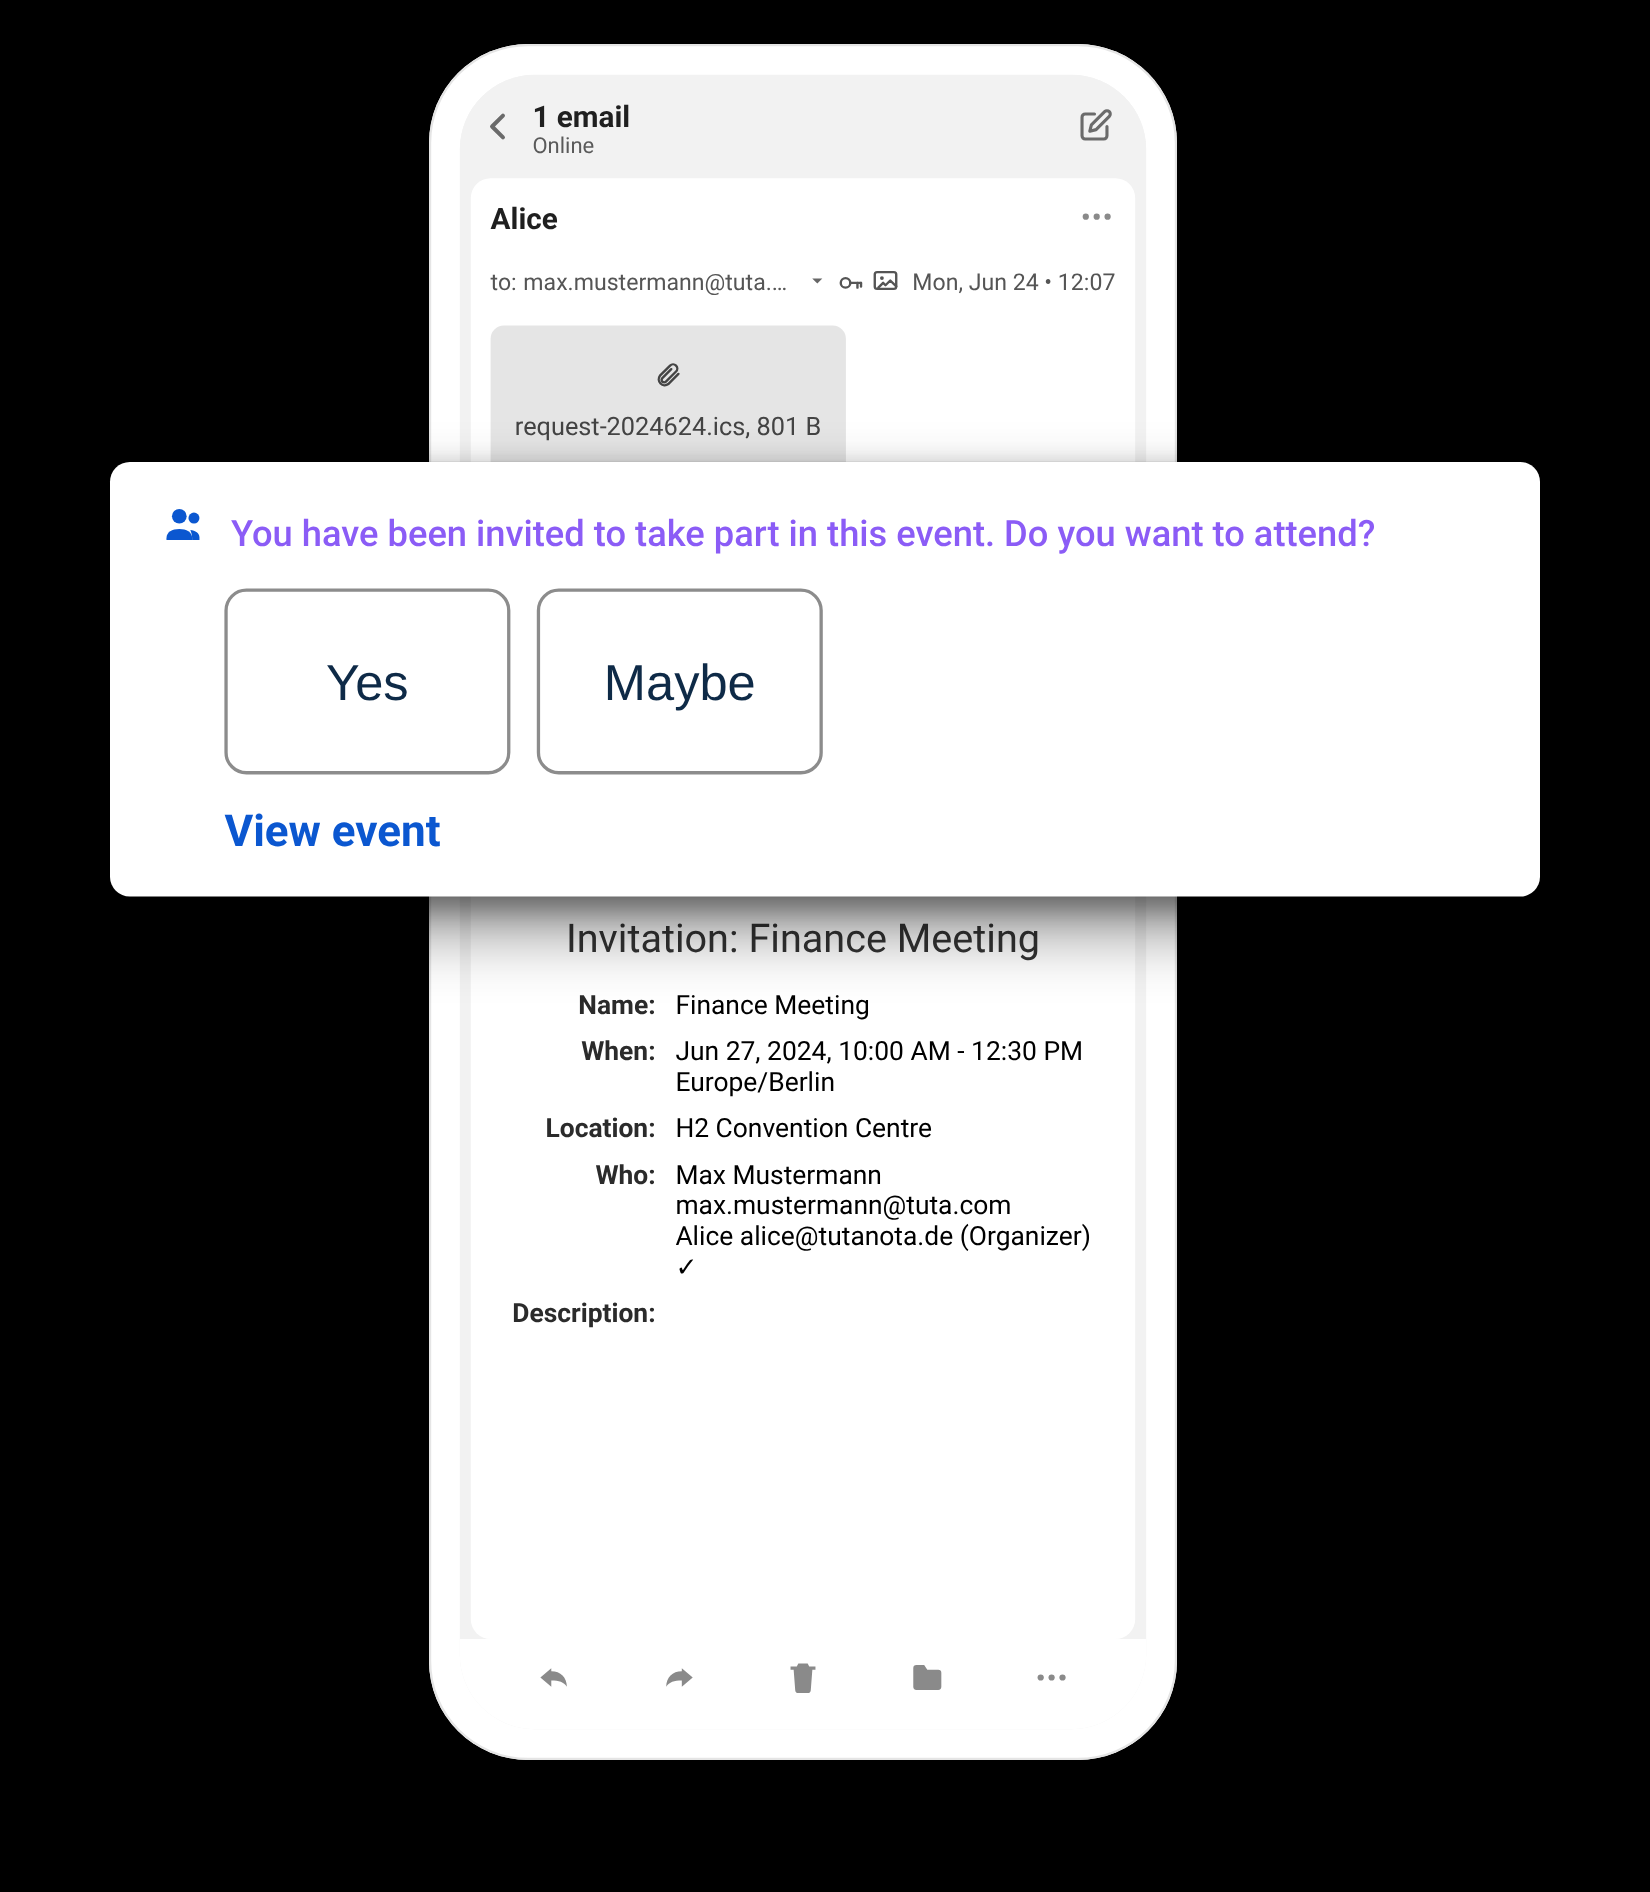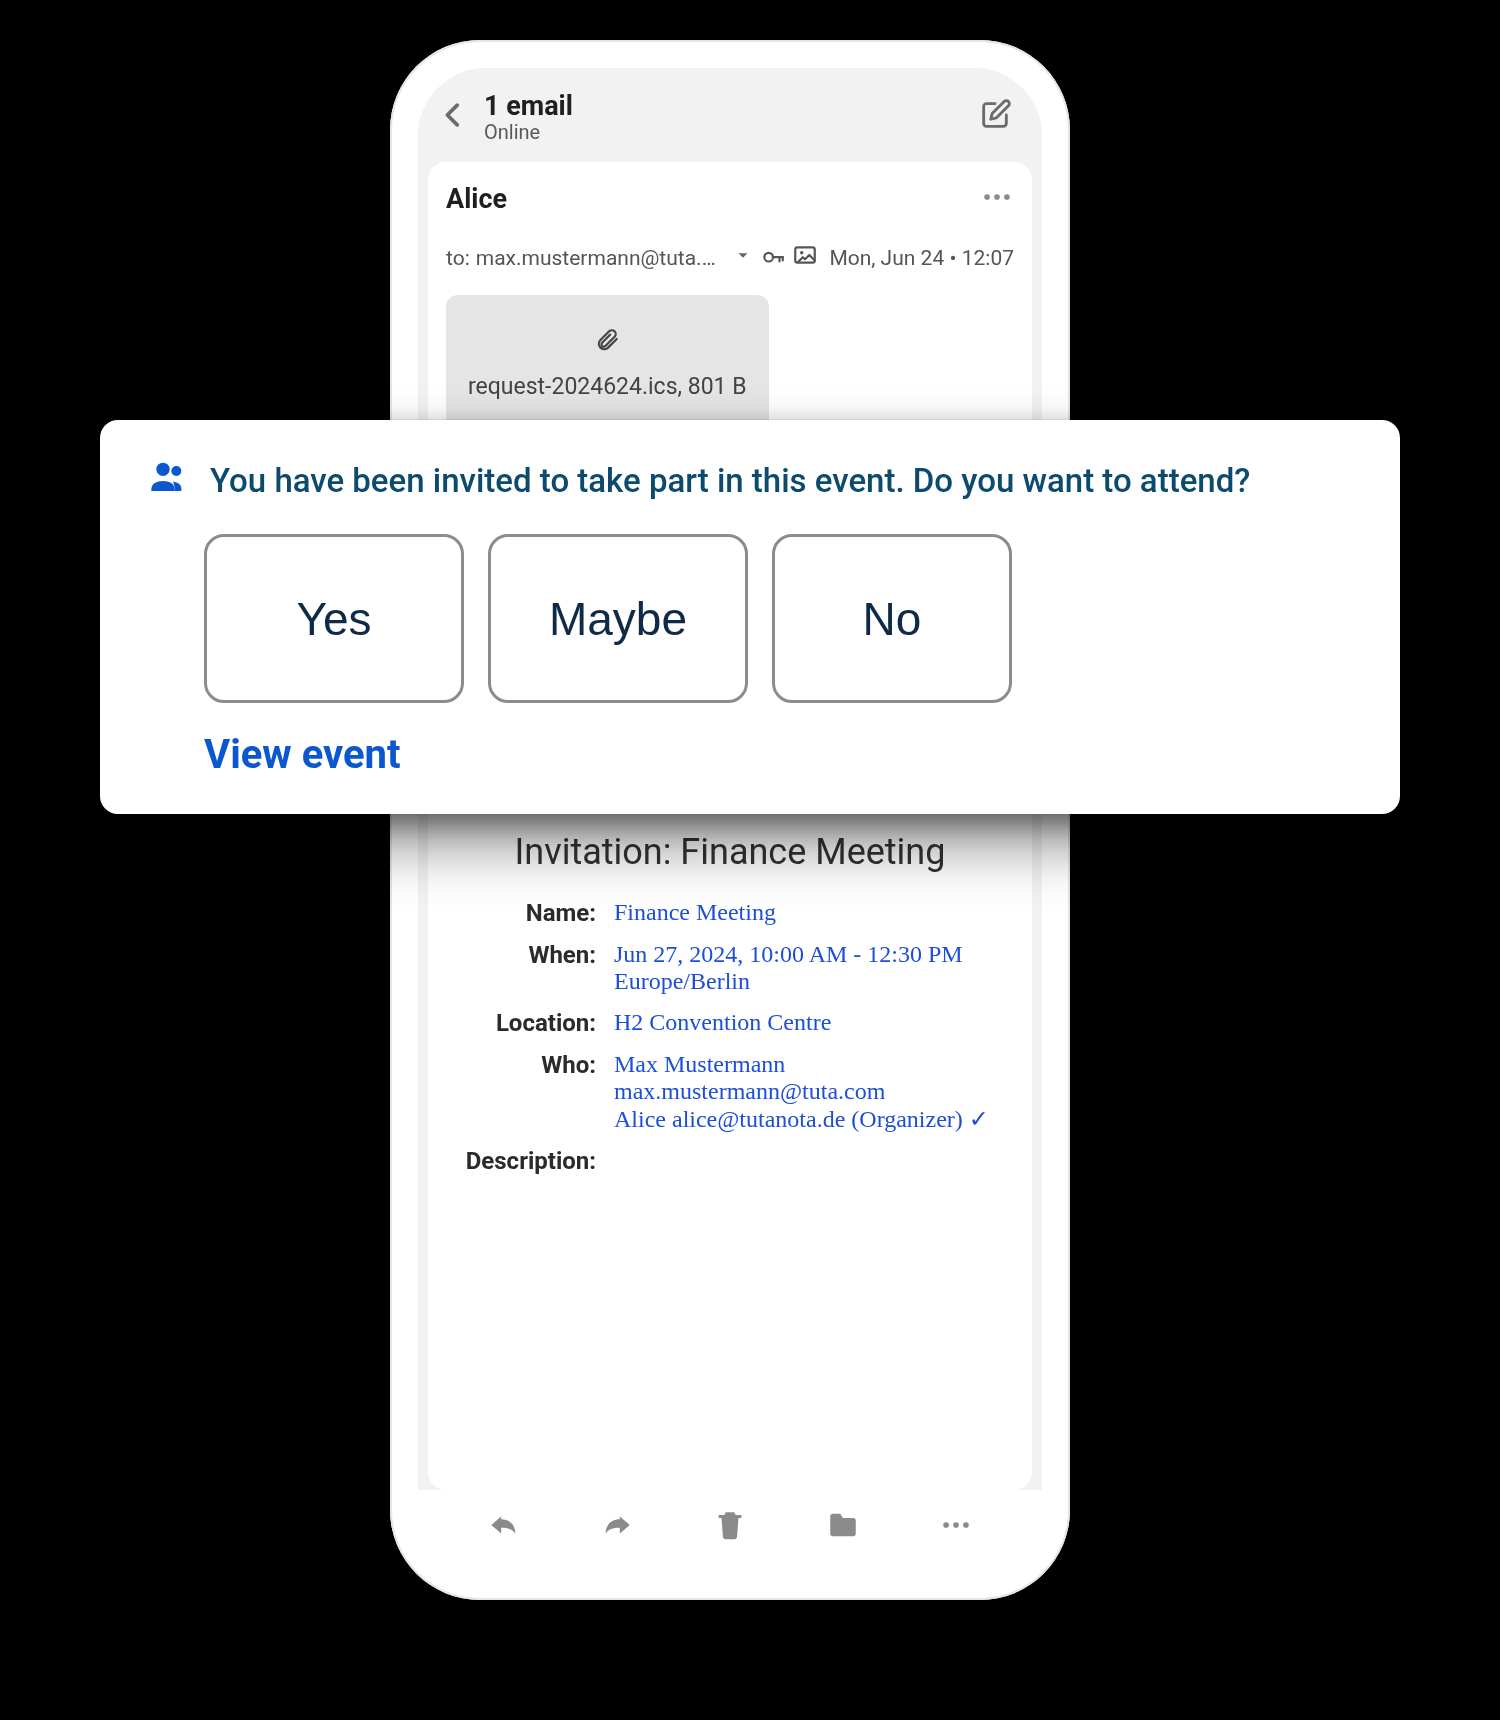--- a/index.html
+++ b/index.html
@@ -105,21 +105,21 @@
   .details {
     margin-top: 22px;
     font-size: 24px;
     color:#333;
     display:grid;
     grid-template-columns: 150px 1fr;
     row-gap: 14px;
     column-gap: 18px;
   }
   .details .k { text-align:right; font-weight:700; color:#2b2b2b; }
-  .details .v { color:#1d4ed8;font-family:Liberation Serif, serif; }
+  .details .v { color:#000000; }
 
   
   .bottombar {
     background:#fff;
     padding: 18px 30px 26px;
     display:flex;
     justify-content:space-around;
     align-items:center;
     color:#8a8a8a;
     margin-top:auto;
@@ -135,24 +135,24 @@
     border-radius: 18px;
     box-shadow:
       0 30px 60px rgba(0,0,0,.45),
       0 10px 25px rgba(0,0,0,.35),
       0 0 0 1px rgba(0,0,0,.04);
     padding: 36px 48px 36px 48px;
     z-index: 10;
   }
   .overlay .q {
     display:flex;
-    align-items:center;
+    align-items:flex-end;
     gap:22px;
     font-size: 33px;
-    color:#0c4a6e;
+    color:#8b5cf6;
     font-weight:500;
   }
   .overlay .people-icon { color:#0b57d0; flex:0 0 auto; }
   .overlay .choices {
     display:flex;
     gap:24px;
     margin-top: 30px;
     padding-left: 56px;
   }
   .overlay .choice {
@@ -326,17 +326,16 @@
         <path d="M2 20c0-3.3 3.1-5 7-5s7 1.7 7 5v1H2v-1z"></path>
         <path d="M15 15.5c2.8.3 5 1.6 5 4V21h-4v-1c0-1.7-.4-3.1-1-4.5z"></path>
       </svg>
     </span>
     <span>You have been invited to take part in this event. Do you want to attend?</span>
   </div>
 
   <div class="choices">
     <button class="choice">Yes</button>
     <button class="choice">Maybe</button>
-    <button class="choice no">No</button>
   </div>
 
   <div class="view-link">View event</div>
 </div>
 
 </body></html>

